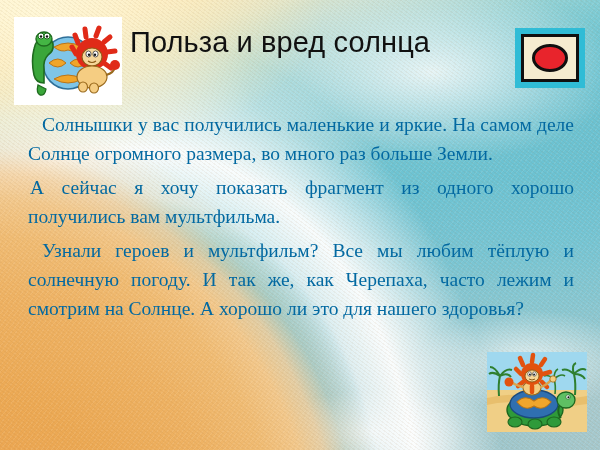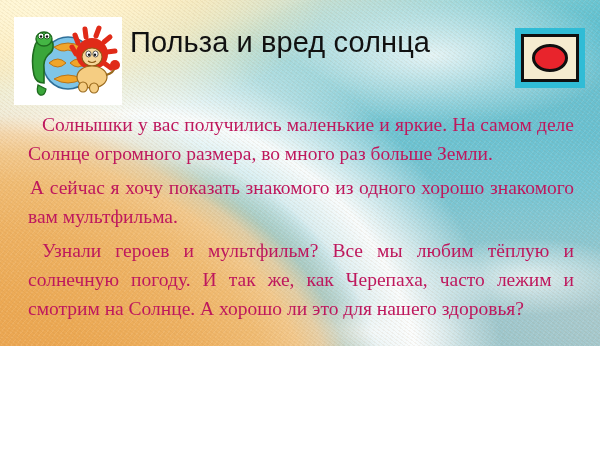--- a/index.html
+++ b/index.html
@@ -6,21 +6,21 @@
 
   html, body {
     width:600px; height:450px;
     overflow:hidden;
     background:#ffffff;
     font-family:"Liberation Serif", serif;
   }
 
   .slide {
     position:relative;
-    width:600px; height:346px;
+    width:600px; height:450px;
     overflow:hidden;
     background:#e9c882;
   }
 
   
   .bg-layer { position:absolute; inset:0; }
 
   
   .bg-ocean {
     background:
@@ -137,21 +137,21 @@
   .body-text {
     position:absolute;
     left:28px; top:110px;
     width:546px;
   }
 
   .para {
     font-family:"Liberation Serif", serif;
     font-size:19.5px;
     line-height:29px;
-    color:#be185d;
+    color:#0369a1;
     text-align:justify;
     text-justify:inter-word;
     margin-bottom:5px;
   }
   .para:last-child { margin-bottom:8px; }
 
   .p1 { text-indent:14px; }
   .p2 { text-indent:2px; }
   .p3 { text-indent:14px; }
 </style>
@@ -205,21 +205,21 @@
   <div class="title">Польза и вред солнца</div>
 
   <div class="sun-icon">
     <div class="plate">
       <div class="disc"></div>
     </div>
   </div>
 
   <div class="body-text">
     <p class="para p1">Солнышки у вас получились маленькие и яркие. На самом деле Солнце огромного размера, во много раз больше Земли.</p>
-    <p class="para p2">А сейчас я хочу показать знакомого из одного хорошо знакомого вам мультфильма.</p>
+    <p class="para p2">А сейчас я хочу показать фрагмент из одного хорошо получились вам мультфильма.</p>
     <p class="para p3">Узнали героев и мультфильм? Все мы любим тёплую и солнечную погоду. И так же, как Черепаха, часто лежим и смотрим на Солнце. А хорошо ли это для нашего здоровья?</p>
   </div>
 
   <div class="clip clip-footer">
     <svg viewBox="0 0 100 80" xmlns="http://www.w3.org/2000/svg">
       <rect x="0" y="0" width="100" height="44" fill="#9fd8ef"></rect>
       <rect x="0" y="38" width="100" height="42" fill="#f0cf86"></rect>
       <path d="M0 46 Q25 40 52 45 Q76 49 100 44 L100 52 Q70 57 40 52 Q18 48 0 53 Z" fill="#e8bf6d"></path>
 
       <g stroke="#2f7f2f" stroke-width="2" fill="none">

